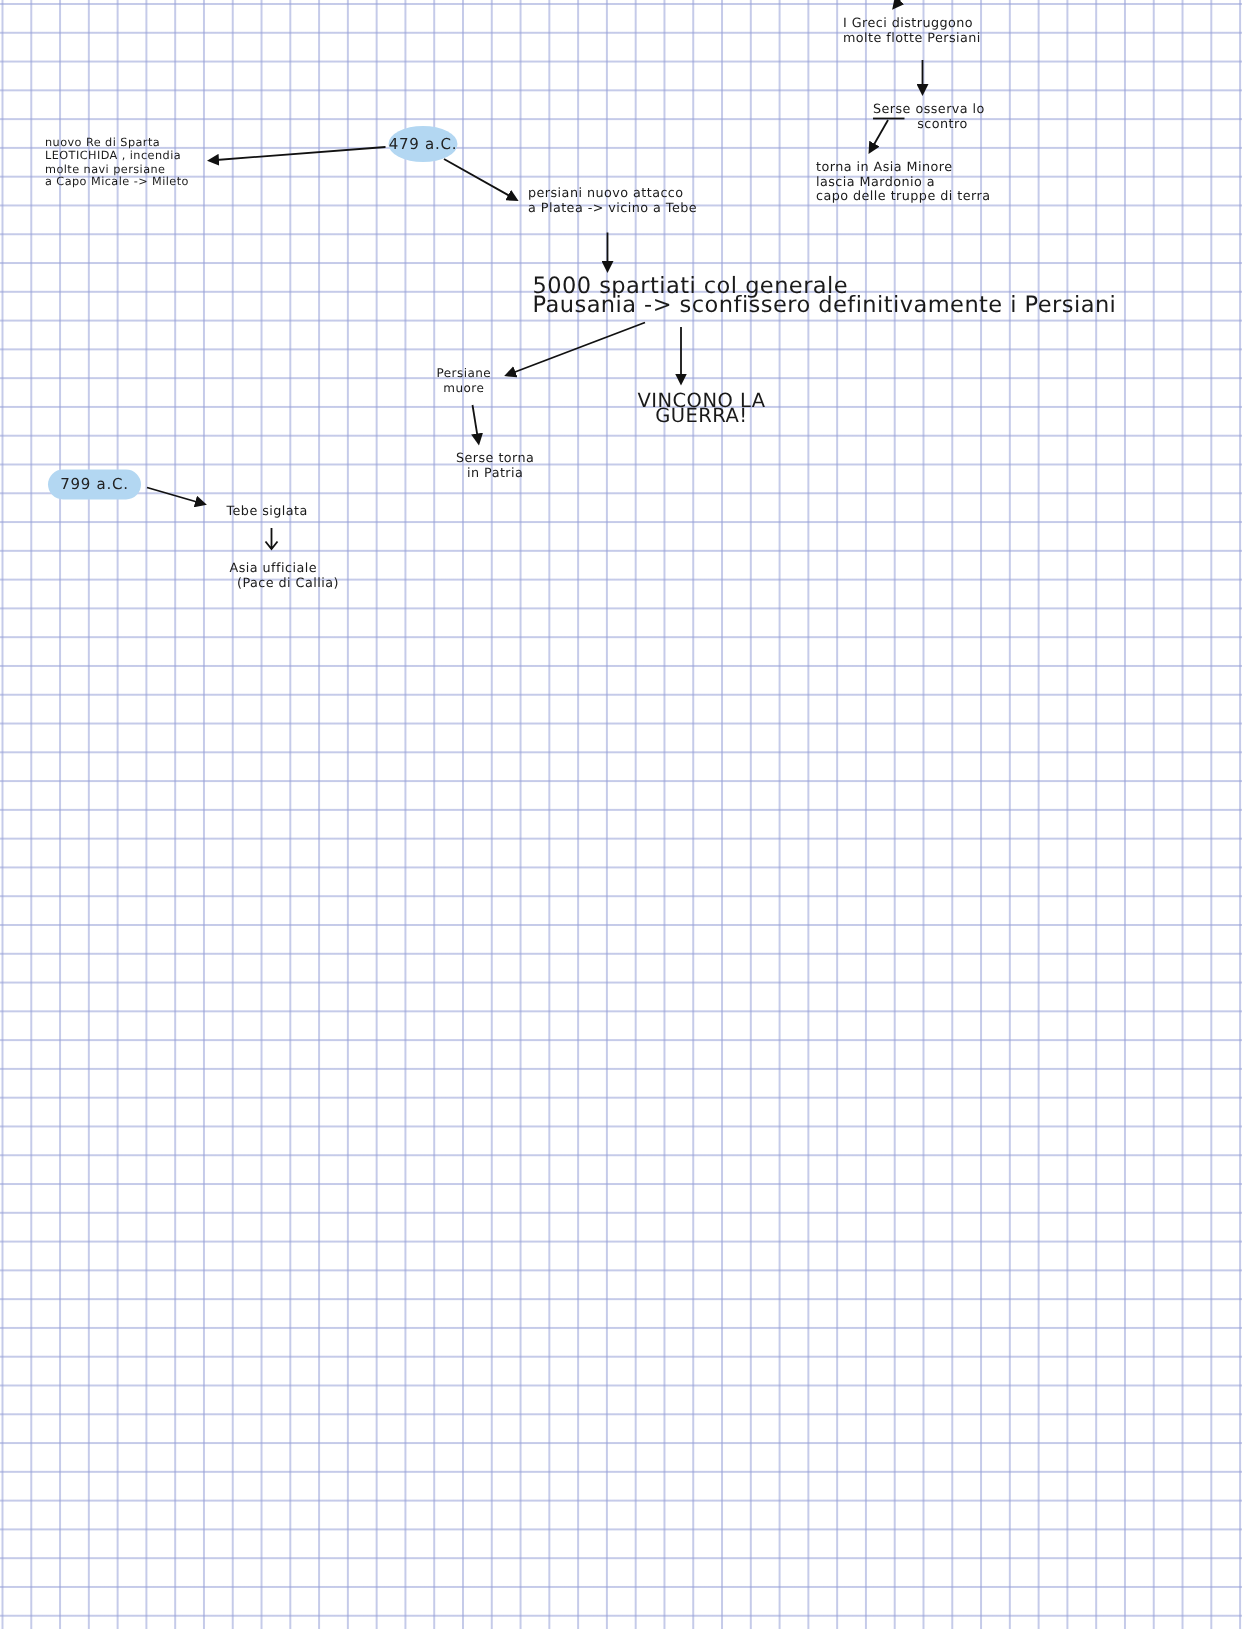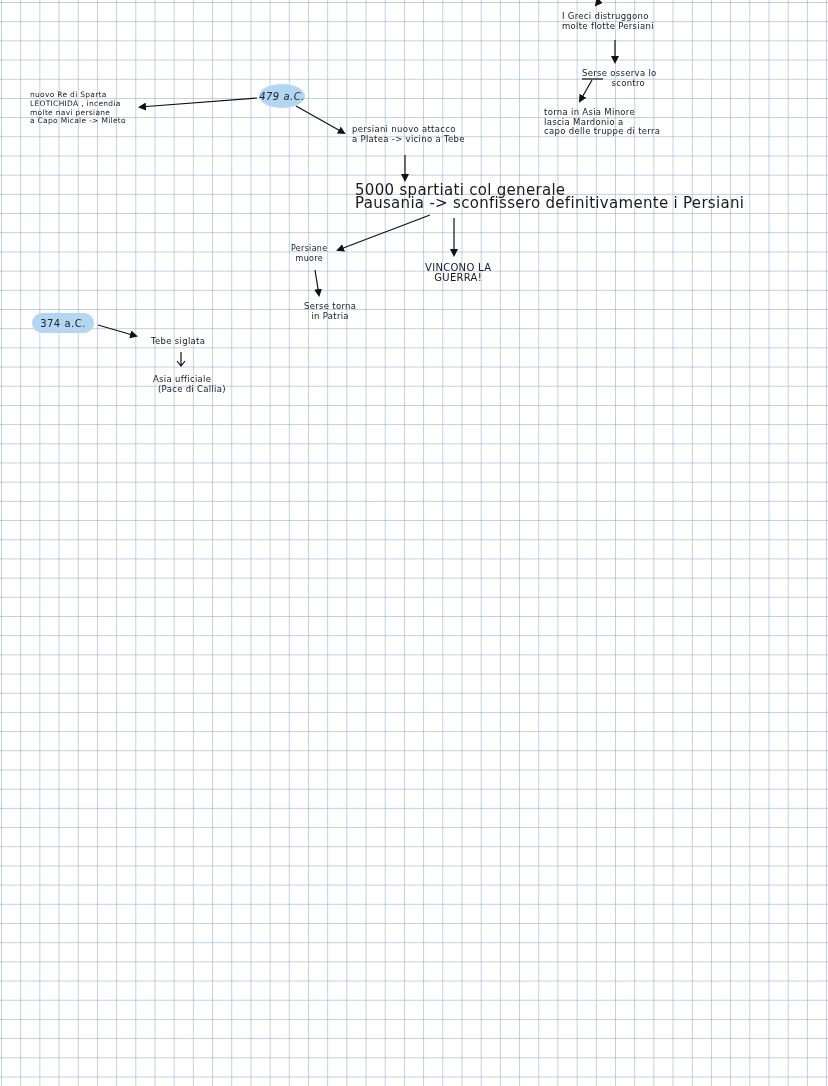--- a/index.html
+++ b/index.html
@@ -62,21 +62,21 @@
   <span>Serse osserva lo</span>
   <span style="padding-left:18px;">scontro</span>
 </div>
 
 <div class="note" style="left:544px; top:108px; line-height:9.5px;">
   <span>torna in Asia Minore</span>
   <span>lascia Mardonio a</span>
   <span>capo delle truppe di terra</span>
 </div>
 
-<div class="bubble" style="left:259px; top:84px; width:46px; height:24px;font-style:italic;">
+<div class="bubble" style="left:259px; top:84px; width:46px; height:24px;">
   <span>479 a.C.</span>
 </div>
 
 <div class="note" style="left:30px; top:91px; font-size:7.5px; line-height:8.8px;">
   <span>nuovo Re di Sparta</span>
   <span>LEOTICHIDA , incendia</span>
   <span>molte navi persiane</span>
   <span>a Capo Micale -&gt; Mileto</span>
 </div>
 
@@ -88,32 +88,32 @@
 <div class="note" style="left:355px; top:184px; font-size:15px; line-height:13px;">
   <span>5000 spartiati col generale</span>
   <span>Pausania -&gt; sconfissero definitivamente i Persiani</span>
 </div>
 
 <div class="note center" style="left:291px; top:244px; font-size:8px;">
   <span>Persiane</span>
   <span>muore</span>
 </div>
 
-<div class="note center" style="left:425px; top:263px; font-size:10px;">
+<div class="note center" style="left:425px; top:263px; font-size:13px;">
   <span>VINCONO LA</span>
   <span>GUERRA!</span>
 </div>
 
 <div class="note center" style="left:304px; top:301px;">
   <span>Serse torna</span>
   <span>in Patria</span>
 </div>
 
 <div class="bubble" style="left:32px; top:313px; width:62px; height:20px; border-radius:10px;">
-  <span>374 a.C.</span>
+  <span>799 a.C.</span>
 </div>
 
 <div class="note" style="left:151px; top:336px;">
   <span>Tebe siglata</span>
 </div>
 
 <div class="note" style="left:153px; top:374px;">
   <span>Asia ufficiale</span>
   <span style="padding-left:5px;">(Pace di Callia)</span>
 </div>

